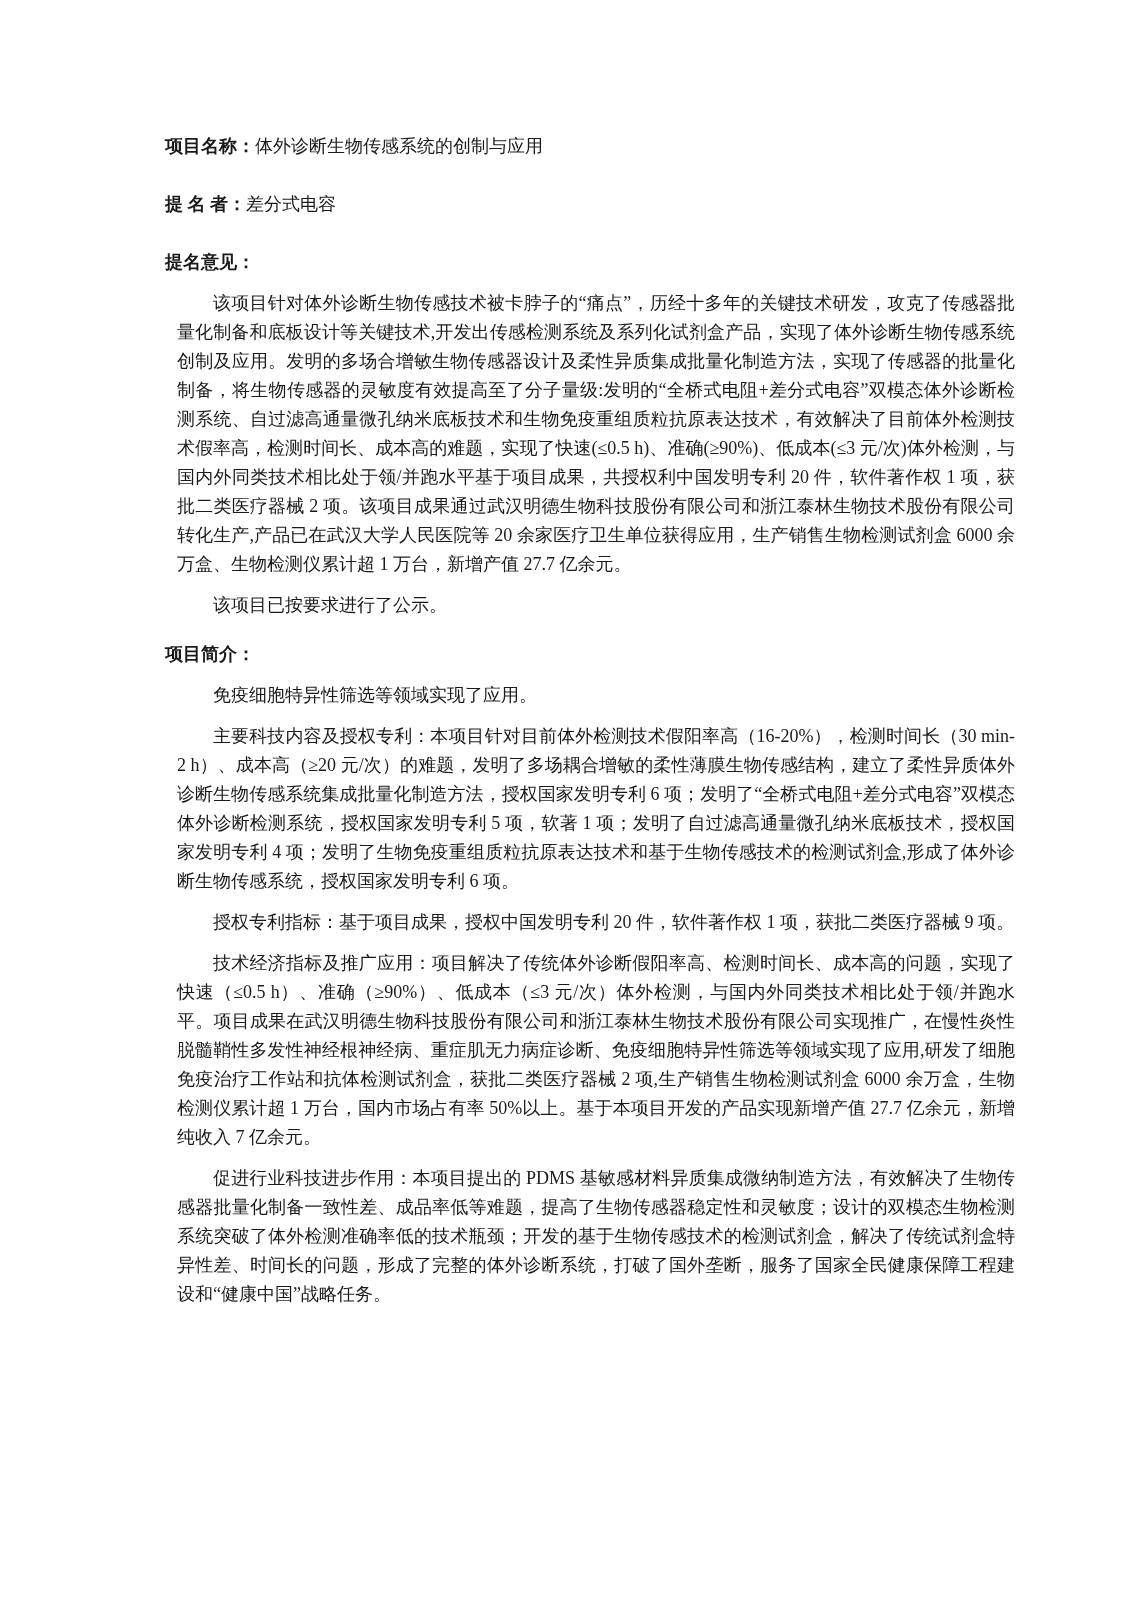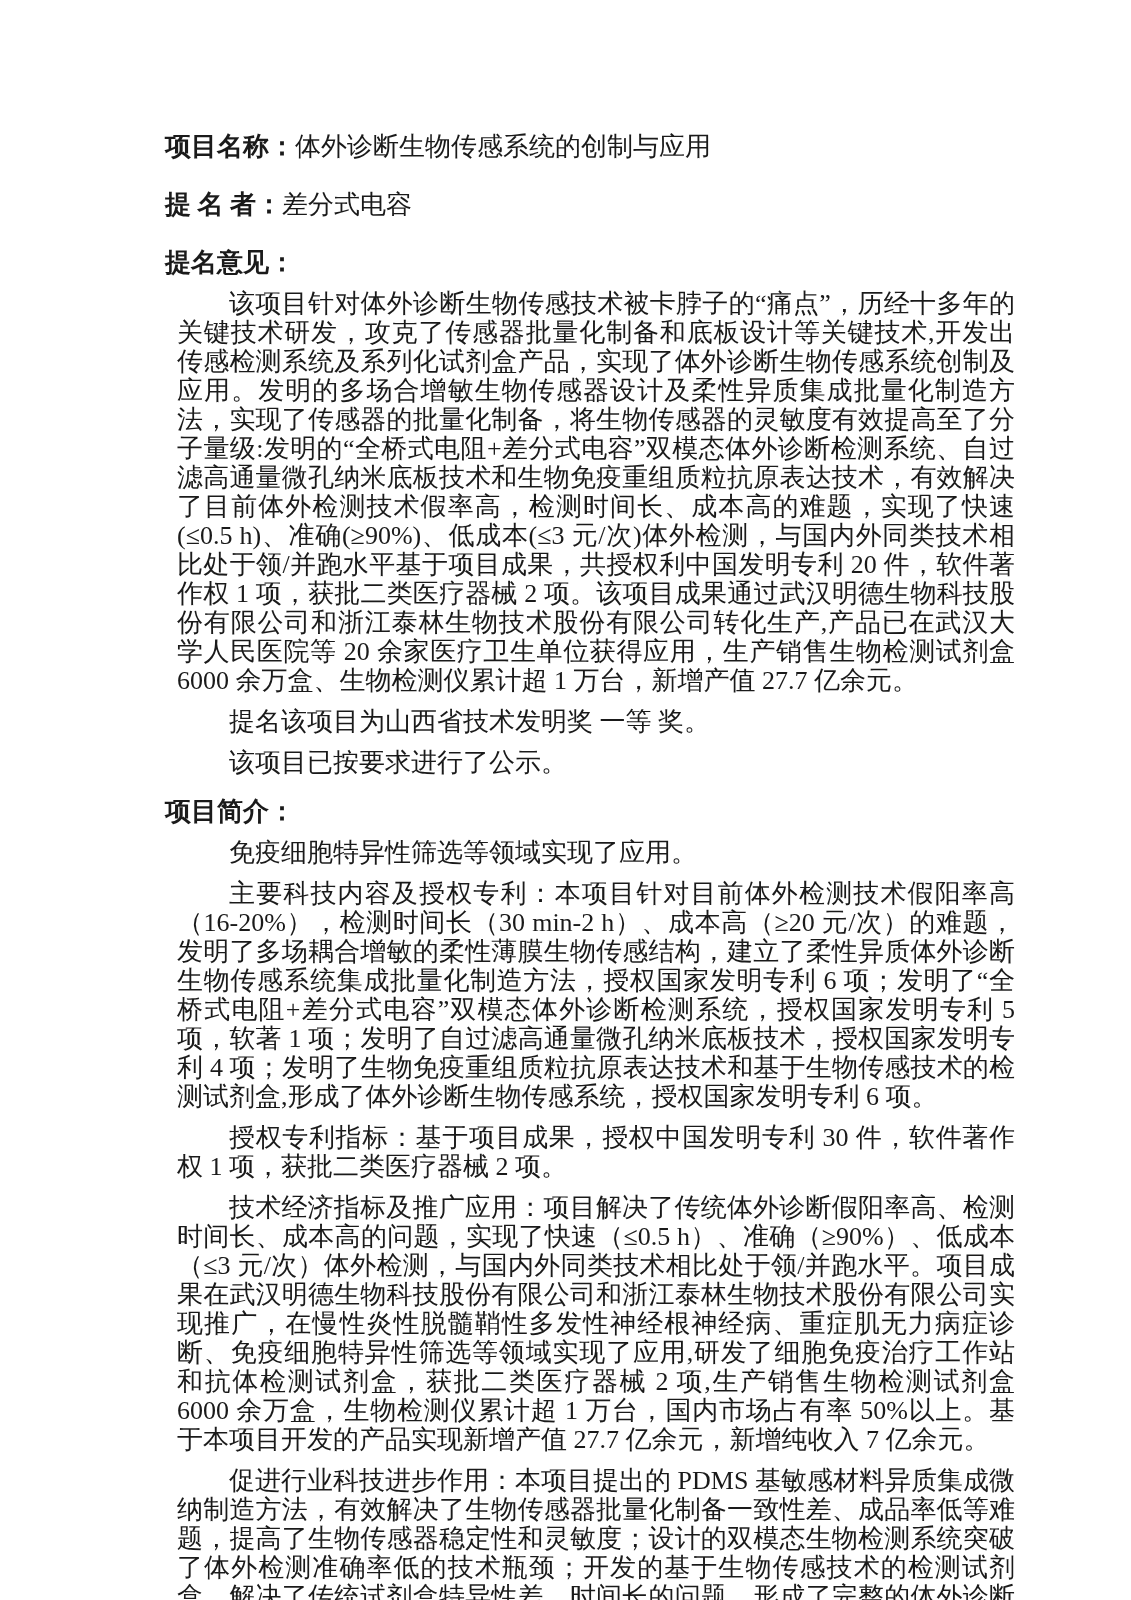--- a/index.html
+++ b/index.html
@@ -9,21 +9,21 @@
   }
   .page {
     position: relative;
     width: 1131px;
     height: 1600px;
     box-sizing: border-box;
     margin: 0 auto;
     background: #ffffff;
     padding: 132px 104px 0 165px;
     font-family: "Liberation Serif", "DejaVu Serif", serif;
-    font-size: 26px;
+    font-size: 18px;
     line-height: 29px;
     color: #1a1a1a;
     overflow: hidden;
   }
   .field-row {
     margin: 0 0 29px 0;
     text-align: left;
   }
   .field-label {
     font-weight: bold;
@@ -53,26 +53,25 @@
     <span class="field-label">项目名称：</span><span class="field-value">体外诊断生物传感系统的创制与应用</span>
   </div>
 
   <div class="field-row">
     <span class="field-label">提 名 者：</span><span class="field-value">差分式电容</span>
   </div>
 
   <div class="section">
     <div class="section-heading">提名意见：</div>
     <p class="para">该项目针对体外诊断生物传感技术被卡脖子的“痛点”，历经十多年的关键技术研发，攻克了传感器批量化制备和底板设计等关键技术,开发出传感检测系统及系列化试剂盒产品，实现了体外诊断生物传感系统创制及应用。发明的多场合增敏生物传感器设计及柔性异质集成批量化制造方法，实现了传感器的批量化制备，将生物传感器的灵敏度有效提高至了分子量级:发明的“全桥式电阻+差分式电容”双模态体外诊断检测系统、自过滤高通量微孔纳米底板技术和生物免疫重组质粒抗原表达技术，有效解决了目前体外检测技术假率高，检测时间长、成本高的难题，实现了快速(≤0.5 h)、准确(≥90%)、低成本(≤3 元/次)体外检测，与国内外同类技术相比处于领/并跑水平基于项目成果，共授权利中国发明专利 20 件，软件著作权 1 项，获批二类医疗器械 2 项。该项目成果通过武汉明德生物科技股份有限公司和浙江泰林生物技术股份有限公司转化生产,产品已在武汉大学人民医院等 20 余家医疗卫生单位获得应用，生产销售生物检测试剂盒 6000 余万盒、生物检测仪累计超 1 万台，新增产值 27.7 亿余元。</p>
-    <p class="para">提名该项目为山西省技术发明奖 一等 奖。</p>
     <p class="para">该项目已按要求进行了公示。</p>
   </div>
 
   <div class="section">
     <div class="section-heading">项目简介：</div>
     <p class="para">免疫细胞特异性筛选等领域实现了应用。</p>
     <p class="para">主要科技内容及授权专利：本项目针对目前体外检测技术假阳率高（16-20%），检测时间长（30 min-2 h）、成本高（≥20 元/次）的难题，发明了多场耦合增敏的柔性薄膜生物传感结构，建立了柔性异质体外诊断生物传感系统集成批量化制造方法，授权国家发明专利 6 项；发明了“全桥式电阻+差分式电容”双模态体外诊断检测系统，授权国家发明专利 5 项，软著 1 项；发明了自过滤高通量微孔纳米底板技术，授权国家发明专利 4 项；发明了生物免疫重组质粒抗原表达技术和基于生物传感技术的检测试剂盒,形成了体外诊断生物传感系统，授权国家发明专利 6 项。</p>
-    <p class="para">授权专利指标：基于项目成果，授权中国发明专利 30 件，软件著作权 1 项，获批二类医疗器械 2 项。</p>
+    <p class="para">授权专利指标：基于项目成果，授权中国发明专利 20 件，软件著作权 1 项，获批二类医疗器械 9 项。</p>
     <p class="para">技术经济指标及推广应用：项目解决了传统体外诊断假阳率高、检测时间长、成本高的问题，实现了快速（≤0.5 h）、准确（≥90%）、低成本（≤3 元/次）体外检测，与国内外同类技术相比处于领/并跑水平。项目成果在武汉明德生物科技股份有限公司和浙江泰林生物技术股份有限公司实现推广，在慢性炎性脱髓鞘性多发性神经根神经病、重症肌无力病症诊断、免疫细胞特异性筛选等领域实现了应用,研发了细胞免疫治疗工作站和抗体检测试剂盒，获批二类医疗器械 2 项,生产销售生物检测试剂盒 6000 余万盒，生物检测仪累计超 1 万台，国内市场占有率 50%以上。基于本项目开发的产品实现新增产值 27.7 亿余元，新增纯收入 7 亿余元。</p>
     <p class="para">促进行业科技进步作用：本项目提出的 PDMS 基敏感材料异质集成微纳制造方法，有效解决了生物传感器批量化制备一致性差、成品率低等难题，提高了生物传感器稳定性和灵敏度；设计的双模态生物检测系统突破了体外检测准确率低的技术瓶颈；开发的基于生物传感技术的检测试剂盒，解决了传统试剂盒特异性差、时间长的问题，形成了完整的体外诊断系统，打破了国外垄断，服务了国家全民健康保障工程建设和“健康中国”战略任务。</p>
   </div>
 
 </div>
 
 </body></html>

